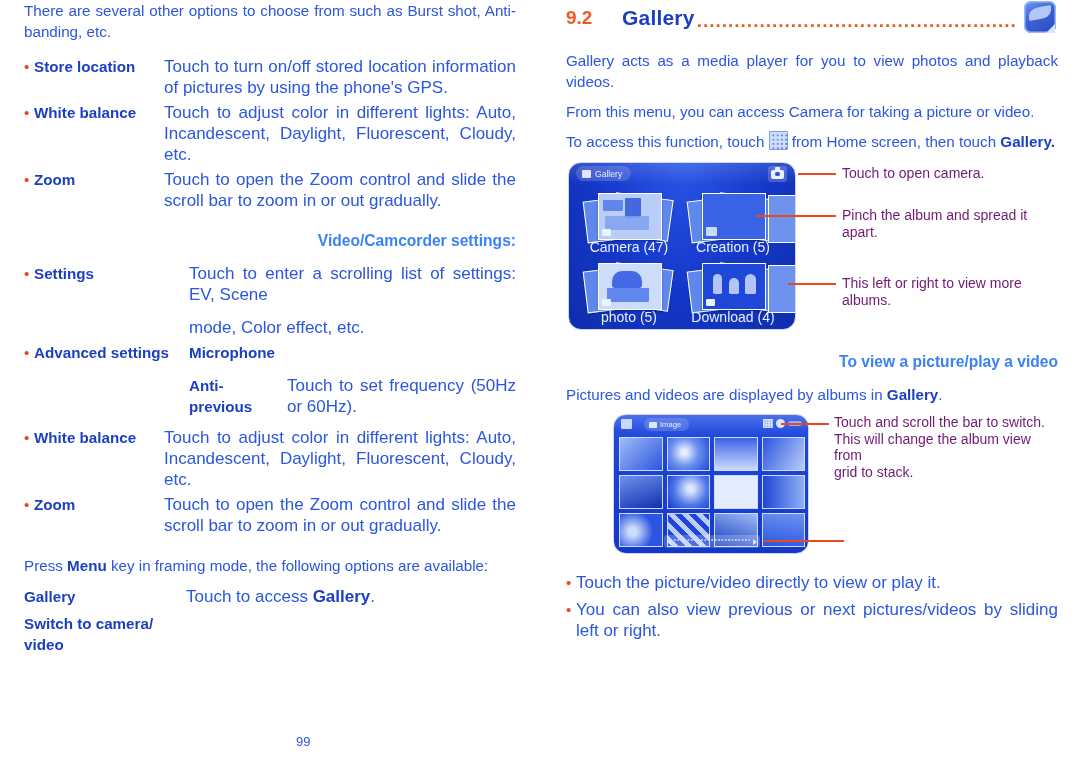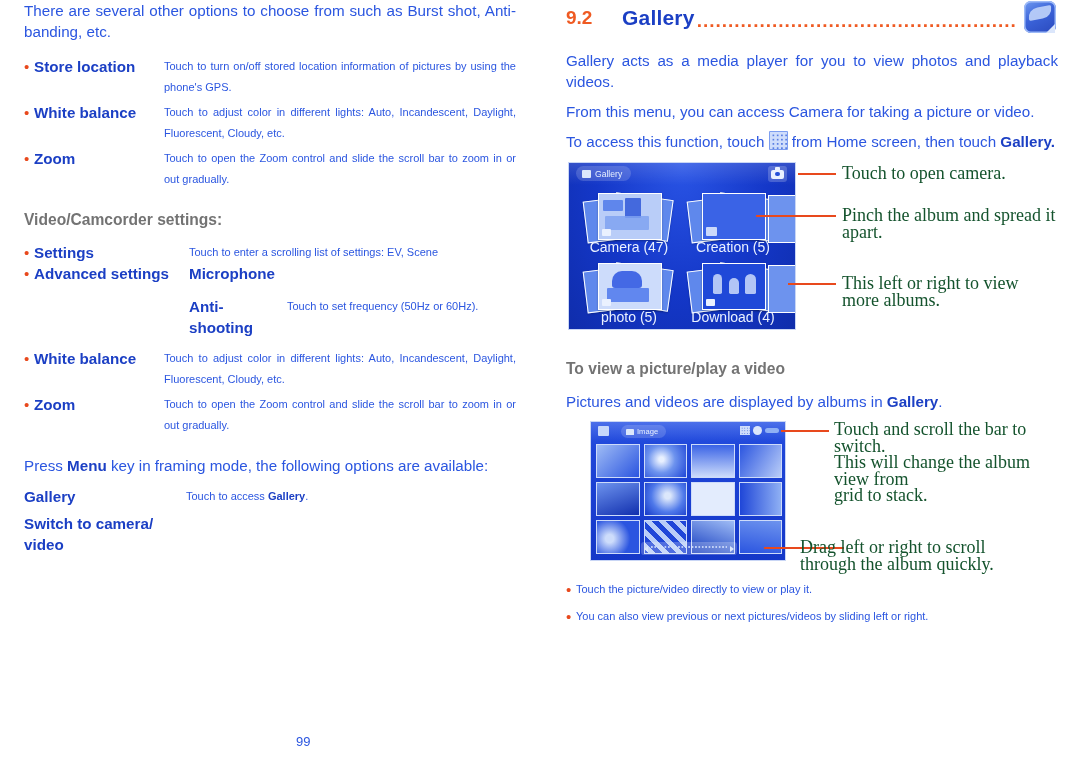--- a/index.html
+++ b/index.html
@@ -7,21 +7,21 @@
     width:1080px;height:767px;background:#ffffff;
     font-family:"Liberation Sans", sans-serif;
     color:#2b4fd6;
     overflow:hidden;
   }
   .page{position:relative;width:1080px;height:767px;}
   .col{position:absolute;top:0;width:492px;height:767px;}
   .col-left{left:24px;}
   .col-right{left:566px;}
 
-  p,div{box-sizing:border-box;}
+  p,div{box-sizing:border-box;border-radius:13px;}
 
   .para{
     font-size:15.2px;line-height:21px;color:#2b56e0;
     text-align:justify;margin:0 0 9px 0;
   }
   .para.nojust{text-align:left;}
   .b{font-weight:bold;color:#1b3fc4;}
 
   
   .deflist{margin:0;}
@@ -30,29 +30,30 @@
     color:#e8491d;font-size:15px;line-height:21px;
     width:10px;flex:0 0 10px;
   }
   .dterm{
     font-weight:bold;color:#1b3fc4;font-size:15.2px;line-height:21px;
     flex:0 0 auto;
   }
   .dterm.w155{width:155px;}
   .dterm.w130{width:130px;}
   .ddesc{
-    font-size:11px;line-height:21px;color:#2b56e0;
+    font-size:17px;line-height:21px;color:#2b56e0;
     text-align:justify;flex:1 1 auto;
   }
   .ddesc.nojust{text-align:left;}
   .subterm{font-weight:bold;color:#1b3fc4;font-size:15.2px;line-height:21px;}
 
   .sectionhead{
-    font-weight:bold;color:#737373;font-size:15.6px;line-height:21px;
+    font-weight:bold;color:#3b82f6;font-size:15.6px;line-height:21px;
     margin:12px 0 10px 0;
+    text-align:right;
   }
 
   
   .chapterline{
     display:flex;align-items:center;margin:0 0 14px 0;height:36px;
   }
   .chapnum{
     color:#ef5a22;font-weight:bold;font-size:19px;width:56px;flex:0 0 56px;
   }
   .chaptitle{
@@ -155,21 +156,21 @@
   .alb3{left:14px;top:96px;}
   .alb4{left:118px;top:96px;}
   .albedge{
     position:absolute;right:-2px;width:28px;height:46px;background:#6d93ee;
     border:1.6px solid #fff;border-right:none;
   }
   .ae1{top:32px;}
   .ae2{top:102px;}
 
   
-  .shot2{left:24px;top:0;width:196px;height:140px;
+  .shot2{left:47px;top:0;width:196px;height:140px;
     background:linear-gradient(to bottom,#2a55e6 0%,#1f46d8 20%,#1437c8 100%);}
   .gbar{position:absolute;left:0;top:0;width:100%;height:19px;
     background:linear-gradient(to bottom,rgba(255,255,255,.16),rgba(255,255,255,0));}
   .gcrumb{position:absolute;left:30px;top:3px;height:13px;
     background:rgba(255,255,255,.16);border-radius:7px;padding:0 8px 0 5px;
     display:flex;align-items:center;gap:3px;}
   .gcrumb .fd{width:8px;height:6px;background:#dce7fb;border-radius:1px 1px 0 0;}
   .gcrumb span{color:#e8f0ff;font-size:7.6px;}
   .ghome{position:absolute;left:7px;top:4px;width:11px;height:10px;
     background:#c7d8fa;border-radius:1px;}
@@ -197,21 +198,21 @@
   .scrollpill .arr{border-left:4.5px solid #dbe6fb;}
   .scrollpill .dots{
     flex:1;height:7px;margin:0 3px;
     background:
       linear-gradient(to right,#cfddfb 0 1.4px,transparent 1.4px 3.4px) repeat-x;
     background-size:3.4px 2px;background-position:0 1px,0 4px;
     opacity:.85;
   }
 
   
-  .callout{position:absolute;font-size:18px;line-height:16.5px;color:#14532d;font-family:Liberation Serif, serif;}
+  .callout{position:absolute;font-size:14px;line-height:16.5px;color:#701a75;}
   .leader{position:absolute;height:2px;background:#e8491d;}
 
   .pagenum{
     position:absolute;bottom:18px;font-size:13px;color:#2b56e0;font-weight:normal;
   }
   .pn-left{left:272px;}
 </style>
 </head>
 <body>
 
@@ -238,33 +239,38 @@
         <span class="ddesc">Touch to open the Zoom control and slide the scroll bar to zoom in or out gradually.</span>
       </div>
     </div>
 
     <div class="sectionhead" style="margin-top:19px;margin-bottom:12px;">Video/Camcorder settings:</div>
 
     <div class="defrow" style="margin-bottom:0;">
       <span class="bullet">•</span>
       <span class="dterm w155">Settings</span>
       <span class="ddesc">Touch to enter a scrolling list of settings: EV, Scene</span>
+    </div>
+    <div class="defrow" style="margin-top:12px;margin-bottom:4px;">
+      <span class="bullet">&nbsp;</span>
+      <span class="dterm w155">&nbsp;</span>
+      <span class="ddesc nojust">mode, Color effect, etc.</span>
     </div>
 
     <div class="defrow" style="margin-bottom:2px;">
       <span class="bullet">•</span>
       <span class="dterm" style="flex:0 0 155px;">Advanced settings</span>
       <span class="subterm" style="flex:0 0 98px;">Microphone</span>
     </div>
     <div class="defrow" style="margin-top:12px;">
       <span class="bullet">&nbsp;</span>
       <span class="dterm" style="flex:0 0 155px;">&nbsp;</span>
       <span class="subterm" style="flex:0 0 98px;">
         <span>Anti-</span><br>
-        <span>shooting</span>
+        <span>previous</span>
       </span>
       <span class="ddesc">Touch to set frequency (50Hz or 60Hz).</span>
     </div>
 
     <div class="deflist" style="margin-top:10px;">
       <div class="defrow" style="margin-bottom:4px;">
         <span class="bullet">•</span>
         <span class="dterm w130">White balance</span>
         <span class="ddesc">Touch to adjust color in different lights: Auto, Incandescent, Daylight, Fluorescent, Cloudy, etc.</span>
       </div>
@@ -376,21 +382,21 @@
 
       <span class="leader" style="left:232px;top:11px;width:38px;"></span>
       <span class="leader" style="left:190px;top:53px;width:80px;"></span>
       <span class="leader" style="left:222px;top:121px;width:48px;"></span>
 
       <span class="callout" style="left:276px;top:3px;">Touch to open camera.</span>
       <span class="callout" style="left:276px;top:45px;">Pinch the album and spread it apart.</span>
       <span class="callout" style="left:276px;top:113px;">This left or right to view more albums.</span>
     </div>
 
-    <div class="sectionhead" style="margin-top:20px;margin-bottom:12px;">To view a picture/play a video</div>
+    <div class="sectionhead" style="margin-top:13px;margin-bottom:12px;">To view a picture/play a video</div>
 
     <p class="para nojust">
       <span>Pictures and videos are displayed by albums in </span><span class="b">Gallery</span><span>.</span>
     </p>
 
     <div class="figure" style="position:relative;height:148px;margin-top:8px;">
       <div class="shot shot2">
         <div class="gbar"></div>
         <span class="ghome"></span>
         <div class="gcrumb">
@@ -432,24 +438,20 @@
       </div>
 
       <span class="leader" style="left:215px;top:9px;width:48px;"></span>
       <span class="leader" style="left:198px;top:126px;width:80px;"></span>
 
       <div class="callout" style="left:268px;top:0px;">
         <div>Touch and scroll the bar to switch.</div>
         <div>This will change the album view from</div>
         <div>grid to stack.</div>
       </div>
-      <div class="callout" style="left:234px;top:118px;">
-        <div>Drag left or right to scroll</div>
-        <div>through the album quickly.</div>
-      </div>
     </div>
 
     <div class="deflist" style="margin-top:10px;">
       <div class="defrow" style="margin-bottom:6px;">
         <span class="bullet">•</span>
         <span class="ddesc nojust">Touch the picture/video directly to view or play it.</span>
       </div>
       <div class="defrow">
         <span class="bullet">•</span>
         <span class="ddesc">You can also view previous or next pictures/videos by sliding left or right.</span>

